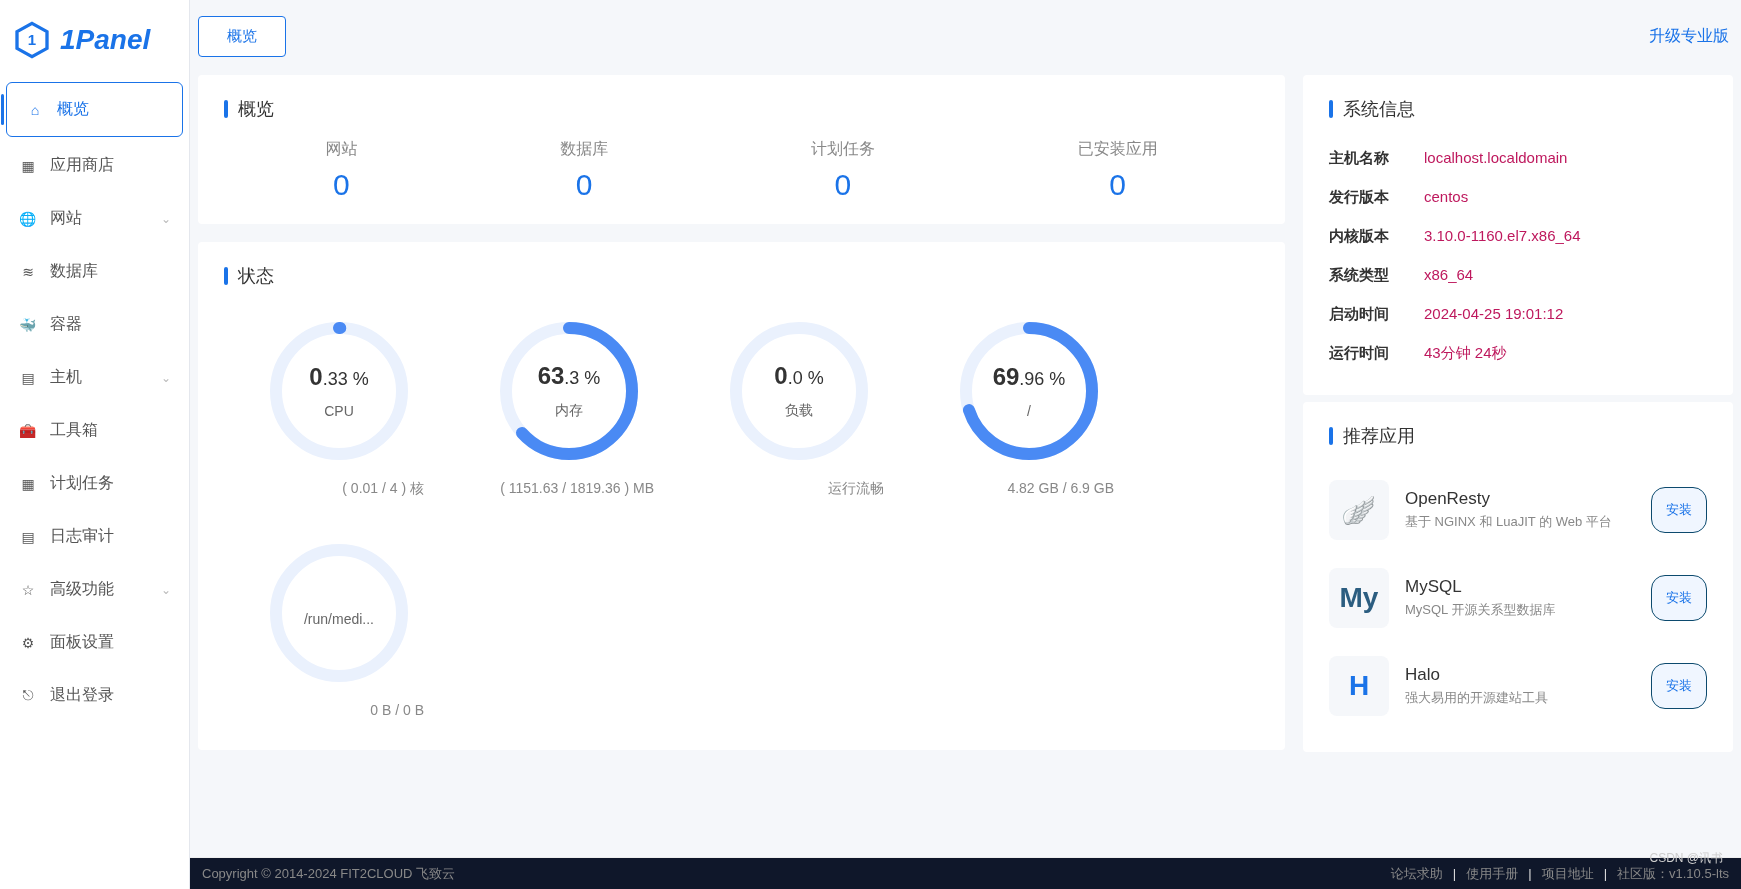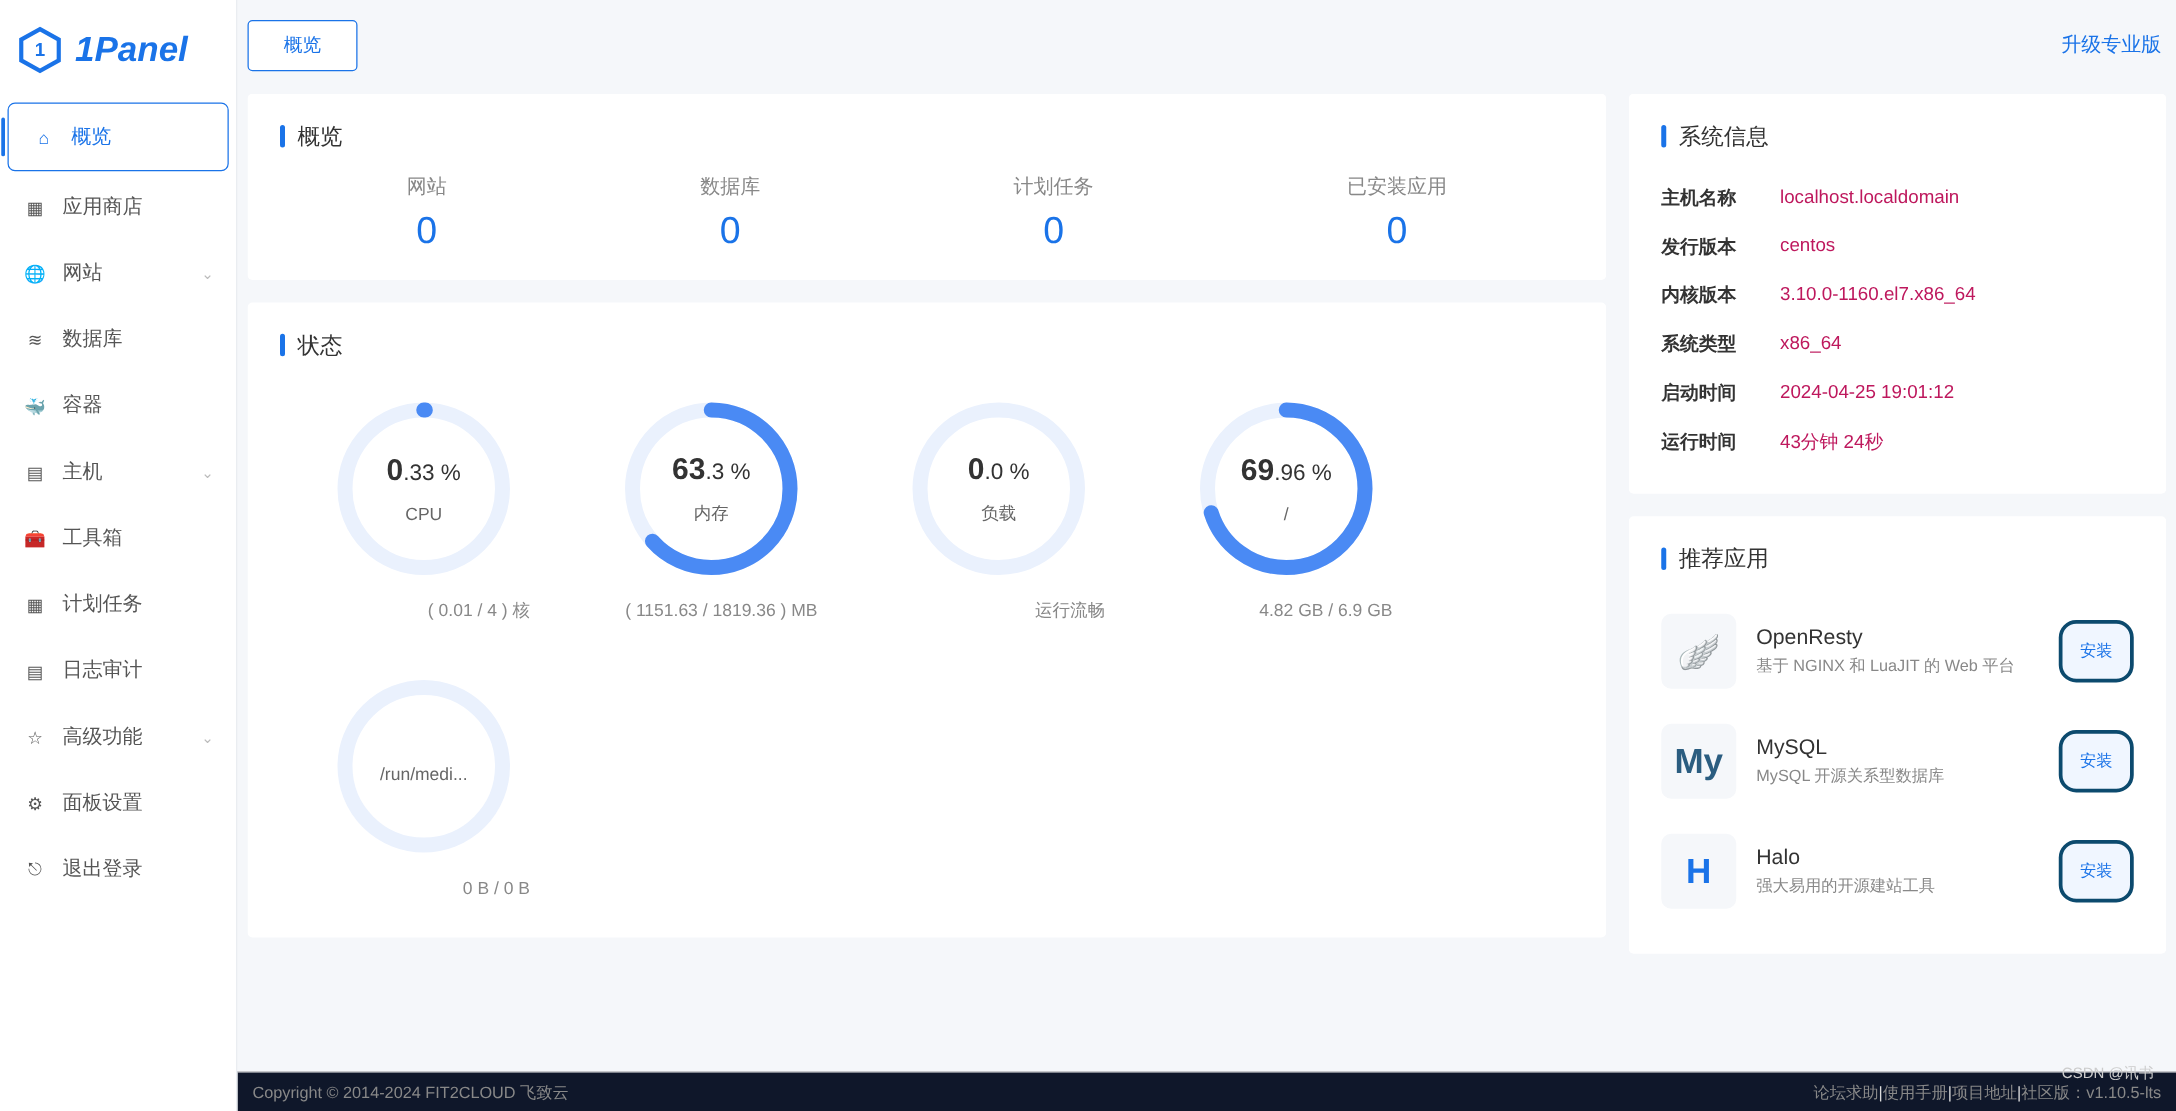--- a/index.html
+++ b/index.html
@@ -16,21 +16,21 @@
 .nav-icon { width: 20px; height: 20px; display: inline-flex; align-items: center; justify-content: center; }
 .nav-label { font-size: 16px; }
 .nav-chev { margin-left: auto; color: #bbb; font-size: 12px; }
 .main { flex: 1; display: flex; flex-direction: column; background: #f5f7fa; overflow: hidden; }
 .tabbar { padding: 16px 8px 0; display: flex; justify-content: space-between; align-items: flex-start; }
 .tabs { display: flex; gap: 8px; }
 .tab { padding: 10px 28px; border: 1px solid #1a73e8; color: #1a73e8; border-radius: 4px; background: #fff; cursor: pointer; font-size: 15px; }
 .upgrade { color: #1a73e8; font-size: 16px; padding: 10px 4px; cursor: pointer; }
 .content { flex: 1; display: flex; gap: 18px; padding: 18px 8px; overflow: hidden; }
 .left-col { flex: 1; display: flex; flex-direction: column; gap: 18px; overflow-y: auto; }
-.right-col { width: 430px; display: flex; flex-direction: column; gap: 18px; overflow-y: auto; }
+.right-col { width: 430px; display: flex; flex-direction: column; gap: 7px; overflow-y: auto; }
 .card { background: #fff; border-radius: 4px; padding: 22px 26px; }
 .sect-title { display: flex; align-items: center; gap: 10px; font-size: 18px; font-weight: 500; color: #333; margin-bottom: 18px; }
 .sect-title::before { content: ""; width: 4px; height: 18px; background: #1a73e8; border-radius: 2px; }
 .over-row { display: flex; justify-content: space-around; }
 .over-cell { text-align: center; cursor: pointer; }
 .over-cell .lbl { color: #888; font-size: 16px; margin-bottom: 8px; }
 .over-cell .val { color: #1a73e8; font-size: 30px; font-weight: 500; }
 .gauges { display: flex; flex-wrap: wrap; gap: 40px 60px; justify-content: flex-start; padding: 10px 30px; }
 .gauge { width: 170px; text-align: right; }
 .ring { position: relative; width: 150px; height: 150px; margin: 0 auto 14px; }
@@ -43,23 +43,23 @@
 .ring-sub { font-size: 14px; color: #666; margin-top: 12px; }
 .gauge-foot { color: #888; font-size: 14px; }
 .info-row { display: flex; padding: 10px 0; font-size: 15px; }
 .info-row .k { width: 95px; color: #333; font-weight: 700; }
 .info-row .v { color: #be185d; }
 .app-item { display: flex; align-items: center; gap: 16px; padding: 14px 0; }
 .app-ico { width: 60px; height: 60px; border-radius: 8px; background: #f5f7fa; display: flex; align-items: center; justify-content: center; font-size: 28px; font-weight: bold; }
 .app-meta { flex: 1; }
 .app-name { font-size: 17px; font-weight: 500; color: #333; margin-bottom: 4px; }
 .app-desc { font-size: 13px; color: #888; }
-.install-btn { padding: 13px 14px; border: 3px solid #0c4a6e; color: #1a73e8; background: #f0f6ff; border-radius: 14px; cursor: pointer; font-size: 13px; }
+.install-btn { padding: 13px 14px; border: 1px solid #0c4a6e; color: #1a73e8; background: #f0f6ff; border-radius: 14px; cursor: pointer; font-size: 13px; }
 .footer { height: 32px; display: flex; align-items: center; justify-content: space-between; padding: 0 12px; color: #888; font-size: 13px; border-top: 1px solid #eee; background: #0f172a; }
-.footer-links { display: flex; gap: 0; align-items: center; }
+.footer-links { display: flex; gap: 10px; align-items: center; }
 .footer-links a { color: #888; text-decoration: none; cursor: pointer; }
 .footer-sep { color: #ddd; }
 .watermark { position: absolute; right: 18px; bottom: 22px; color: #ccc; font-size: 12px; }
 </style>
 </head>
 <body>
 
 <div class="app">
   <aside class="sidebar">
     <div class="logo">

